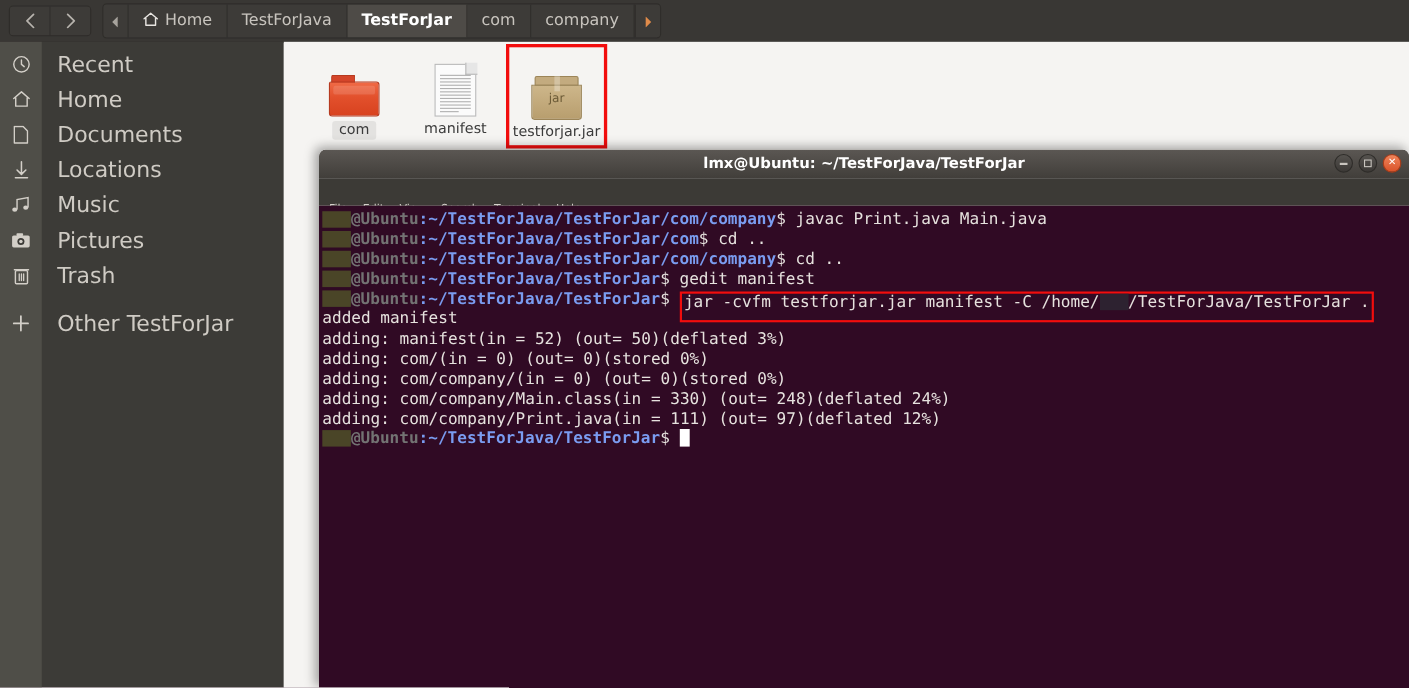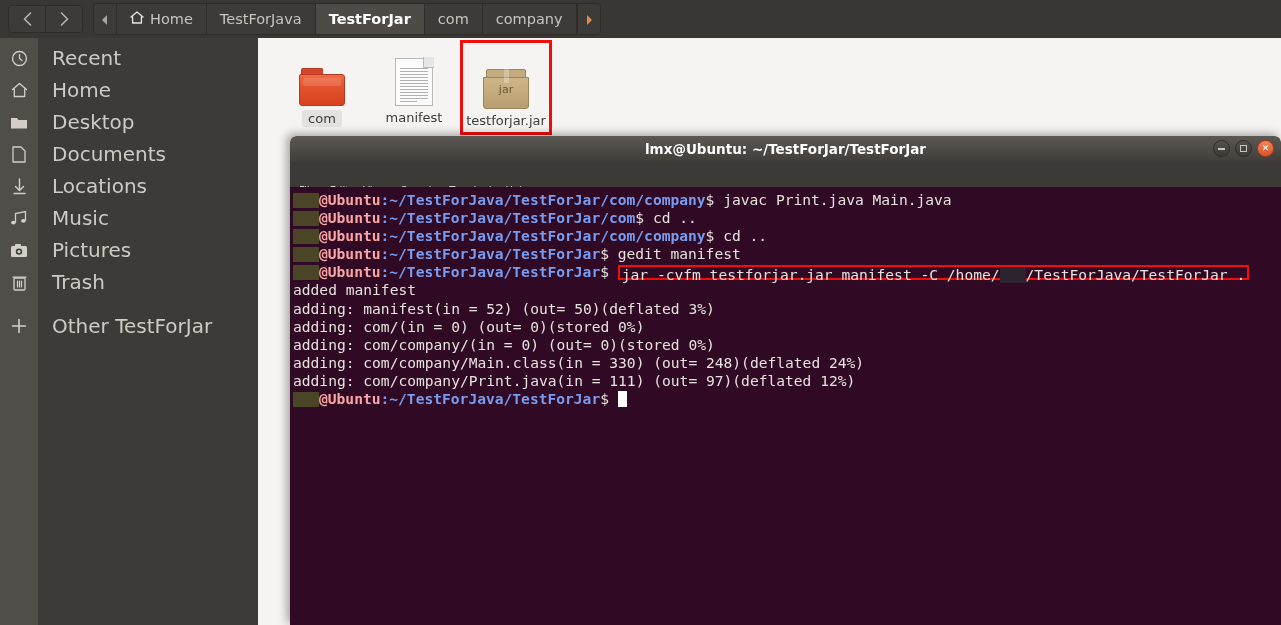--- a/index.html
+++ b/index.html
@@ -177,38 +177,38 @@
   }
   .term-menu span { color: #d6d2cc; font-size: 10px; margin-top: 32px; }
 
   .term-body {
     background: #300a24; height: 438px; padding: 4px 0 0 3px;
     font-family: "DejaVu Sans Mono", monospace;
     font-size: 14.6px; line-height: 18.1px;
     color: #e6e2de; overflow: hidden; position: relative;
   }
   .tline { white-space: pre; height: 18.1px; }
-  .green { color: #fca5a5; font-weight: bold; }
+  .green { color: #737373; font-weight: bold; }
   .blue  { color: #7a9cf0; font-weight: bold; }
   .wht   { color: #e6e2de; }
   .redact-user {
     display: inline-block; width: 26px; height: 15px;
     background: #4a4527; vertical-align: -3px;
   }
   .redact-path {
     display: inline-block; width: 26px; height: 15px;
     background: #2d2230; vertical-align: -3px;
   }
   .cursor {
     display: inline-block; width: 9px; height: 16px;
     background: #ffffff; vertical-align: -3px;
   }
   .cmd-highlight {
     border: 2px solid #f20d0d; padding: 0 2px; display: inline-block;
-    height: 15px; line-height: 15px; vertical-align: -3px; box-sizing: border-box;
+    height: 28px; line-height: 15px; vertical-align: -3px; box-sizing: border-box;
   }
 </style>
 </head>
 <body>
 
 <div id="root">
 
   <div class="fm-header">
     <div class="navgroup">
       <div class="navbtn">
@@ -273,28 +273,20 @@
 
       <div class="sb-item">
         <span class="sb-icon">
           <svg width="17" height="16" viewBox="0 0 17 16">
               <path d="M1.5 7.5 L8.5 1.5 L15.5 7.5 M3.3 6.7 V14.5 H13.7 V6.7" stroke="#d3cfc8" stroke-width="1.3" fill="none" stroke-linejoin="round" stroke-linecap="round"></path>
             </svg>
         </span>
         <span class="sb-label">Home</span>
       </div>
 
-      <div class="sb-item">
-        <span class="sb-icon">
-          <svg width="18" height="15" viewBox="0 0 18 15">
-              <path d="M1 3 H7 L8.5 5 H17 V13.5 H1 Z" fill="#d3cfc8"></path>
-            </svg>
-        </span>
-        <span class="sb-label">Desktop</span>
-      </div>
 
       <div class="sb-item">
         <span class="sb-icon">
           <svg width="14" height="17" viewBox="0 0 14 17">
               <path d="M1 1 H9 L13 5 V16 H1 Z" stroke="#d3cfc8" stroke-width="1.3" fill="none" stroke-linejoin="round"></path>
             </svg>
         </span>
         <span class="sb-label">Documents</span>
       </div>
 
@@ -401,21 +393,21 @@
           </div>
         </div>
         <div class="file-label">testforjar.jar</div>
       </div>
 
     </div>
   </div>
 
   <div class="term">
     <div class="term-title">
-      <span class="term-title-text">lmx@Ubuntu: ~/TestForJar/TestForJar</span>
+      <span class="term-title-text">lmx@Ubuntu: ~/TestForJava/TestForJar</span>
       <div class="winbtns">
         <div class="wbtn">
             <span class="bar"></span>
           </div>
         <div class="wbtn">
             <span class="sq"></span>
           </div>
         <div class="wbtn close">
             <span class="glyph">✕</span>
           </div>

